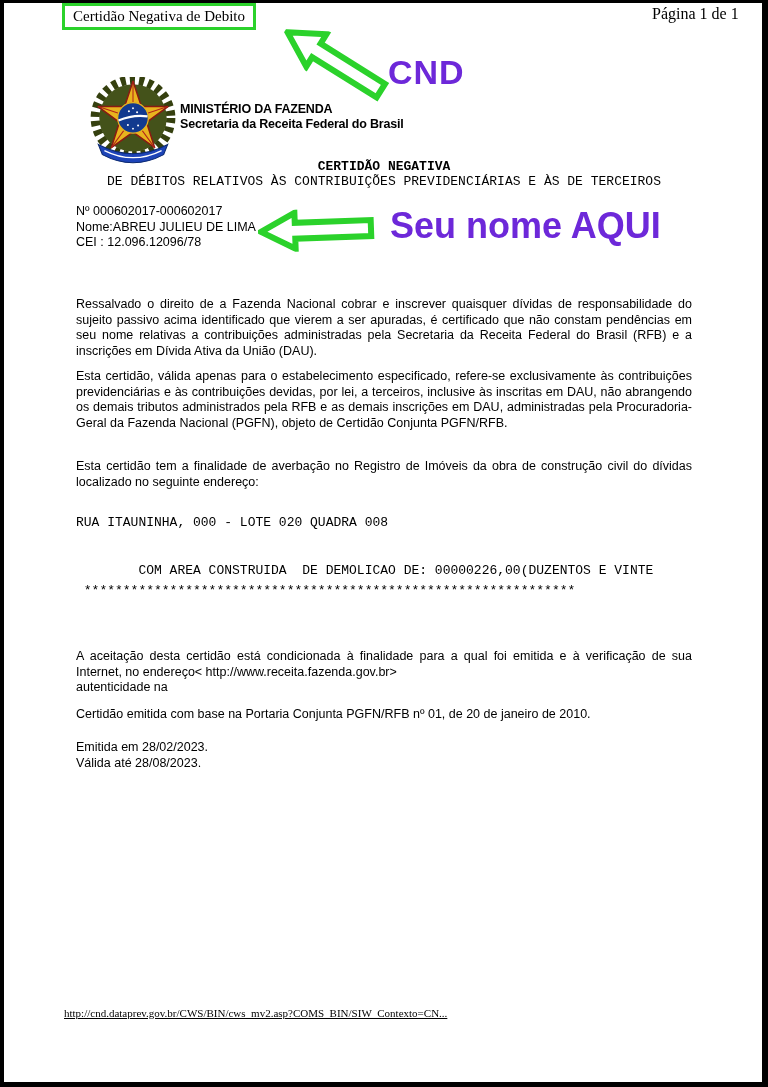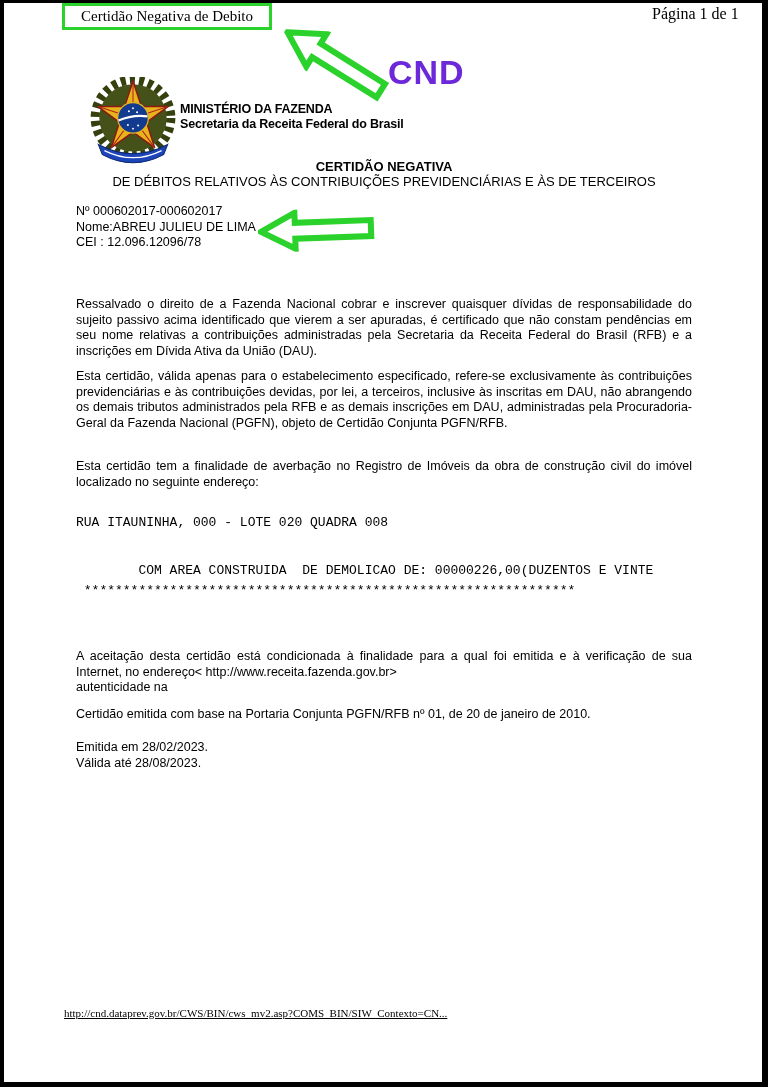--- a/index.html
+++ b/index.html
@@ -14,21 +14,21 @@
     color:#000;
     overflow:hidden;
   }
   .serif{font-family:"Liberation Serif",serif;}
   .mono{font-family:"Liberation Mono","DejaVu Sans Mono",monospace;}
   .abs{position:absolute;}
 
   .hdr-box{
     left:58px;top:0px;
     border:3px solid #2bd22b;
-    padding:0 16px;
+    padding:0 8px;
     font-size:15px;line-height:21px;
     white-space:nowrap;
   }
   .hdr-page{left:612px;top:2px;font-size:16px;white-space:nowrap;margin-left:36px;}
 
   .green-arrow{display:block;}
   .arrow1{left:272px;top:36px;width:118px;height:46px;transform:rotate(32deg);}
   .arrow2{left:254px;top:206px;width:118px;height:42px;transform:rotate(-2deg);}
 
   .annotation{
@@ -37,21 +37,21 @@
     white-space:nowrap;
     font-family:"Liberation Sans",sans-serif;
   }
   .cnd{left:384px;top:50px;font-size:34px;letter-spacing:1px;}
   .name-ann{left:386px;top:202px;font-size:36px;}
 
   .logo{left:80px;top:74px;width:98px;height:90px;}
 
   .agency{left:176px;top:99px;font-size:12.5px;font-weight:bold;line-height:15px;letter-spacing:-0.2px;}
 
-  .title-block{left:72px;top:156px;width:616px;text-align:center;font-size:13px;line-height:15px;}
+  .title-block{left:72px;top:156px;width:616px;text-align:center;font-size:13px;line-height:15px;font-family:Liberation Mono, monospace;}
   .title-main{font-weight:bold;}
 
   .info{left:72px;top:201px;font-size:12.5px;line-height:15.5px;}
 
   .body-col{left:72px;width:616px;font-size:12.5px;line-height:15.5px;}
   .just{text-align:justify;}
   .just-last{text-align:justify;text-align-last:justify;}
 
   .p1{top:294px;}
   .p2{top:366px;}
@@ -116,24 +116,25 @@
     <div>Nº 000602017-000602017</div>
     <div>Nome:ABREU JULIEU DE LIMA</div>
     <div>CEI : 12.096.12096/78</div>
   </div>
 
   <div class="abs arrow2">
     <svg class="green-arrow" width="118" height="42" viewBox="0 0 118 42">
       <polygon points="3,21 37,3 37,13 113,13 113,29 37,29 37,39" fill="#ffffff" stroke="#2bd22b" stroke-width="6" stroke-linejoin="miter"></polygon>
     </svg>
   </div>
+  <div class="abs annotation name-ann">Seu nome AQUI</div>
 
   <div class="abs body-col just p1">Ressalvado o direito de a Fazenda Nacional cobrar e inscrever quaisquer dívidas de responsabilidade do sujeito passivo acima identificado que vierem a ser apuradas, é certificado que não constam pendências em seu nome relativas a contribuições administradas pela Secretaria da Receita Federal do Brasil (RFB) e a inscrições em Dívida Ativa da União (DAU).</div>
   <div class="abs body-col just p2">Esta certidão, válida apenas para o estabelecimento especificado, refere-se exclusivamente às contribuições previdenciárias e às contribuições devidas, por lei, a terceiros, inclusive às inscritas em DAU, não abrangendo os demais tributos administrados pela RFB e as demais inscrições em DAU, administradas pela Procuradoria-Geral da Fazenda Nacional (PGFN), objeto de Certidão Conjunta PGFN/RFB.</div>
-  <div class="abs body-col just p3">Esta certidão tem a finalidade de averbação no Registro de Imóveis da obra de construção civil do imóvel localizado no seguinte endereço:</div>
+  <div class="abs body-col just p3">Esta certidão tem a finalidade de averbação no Registro de Imóveis da obra de construção civil do dívidas localizado no seguinte endereço:</div>
 
   <div class="abs body-col mono addr">RUA ITAUNINHA, 000 - LOTE 020 QUADRA 008</div>
 
   <div class="abs body-col mono monoblock">
     <div>        COM AREA CONSTRUIDA  DE DEMOLICAO DE: 00000226,00(DUZENTOS E VINTE</div>
     <div> ***************************************************************</div>
   </div>
 
   <div class="abs body-col p4">
     <div class="just-last">A aceitação desta certidão está condicionada à finalidade para a qual foi emitida e à verificação de sua</div>

